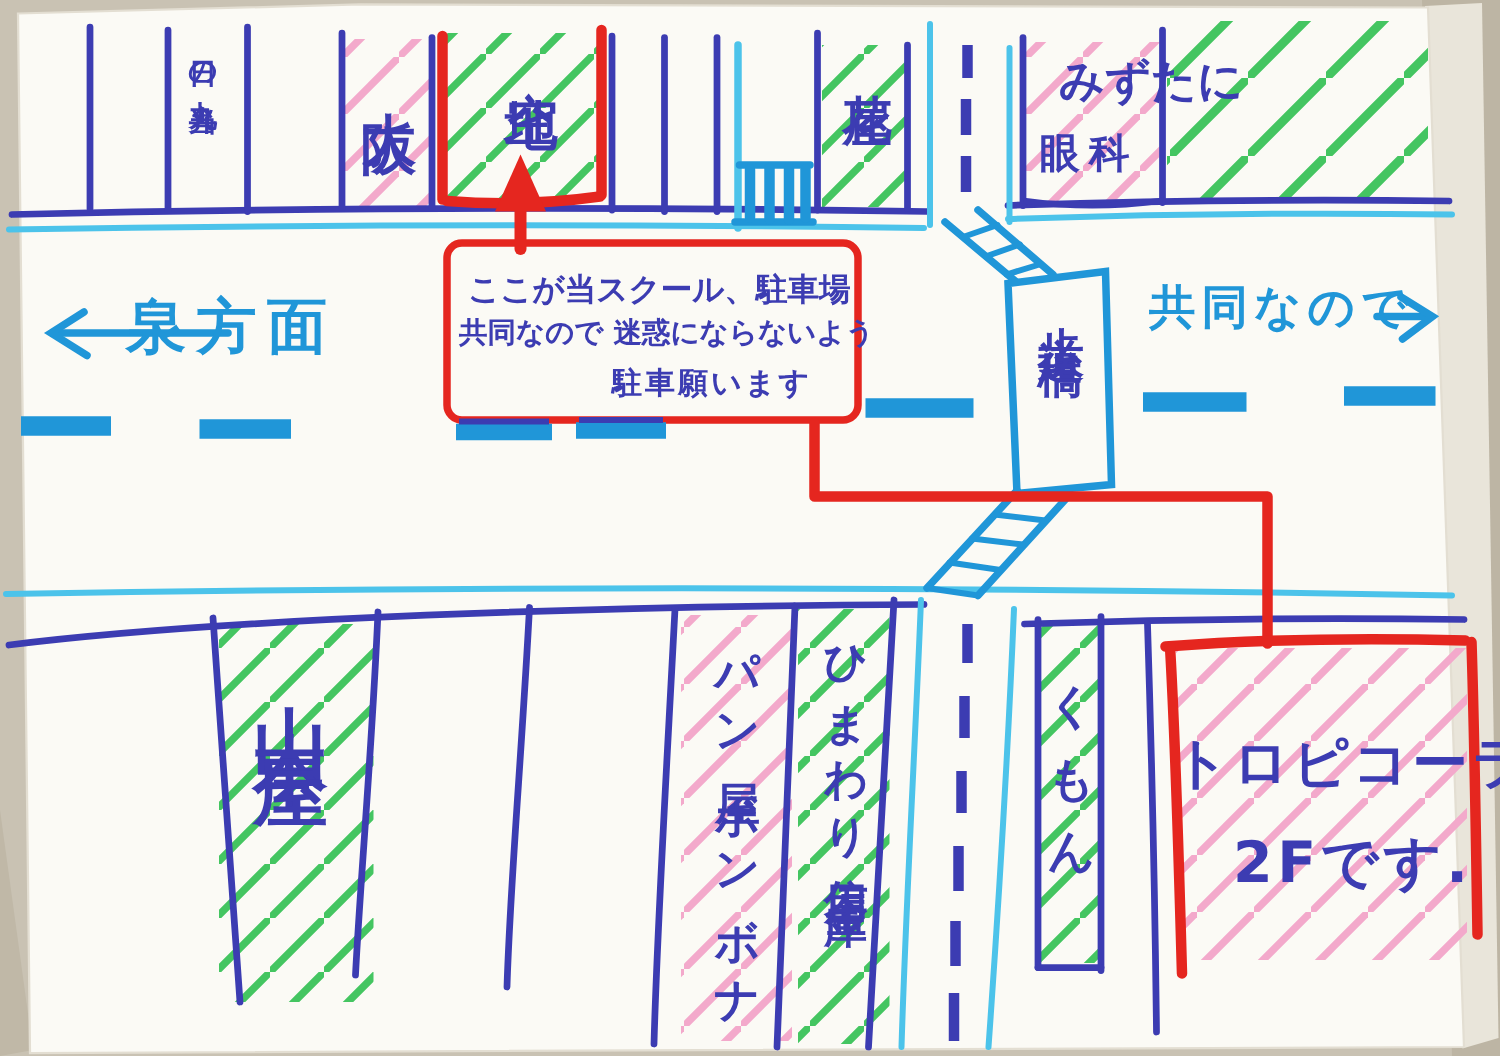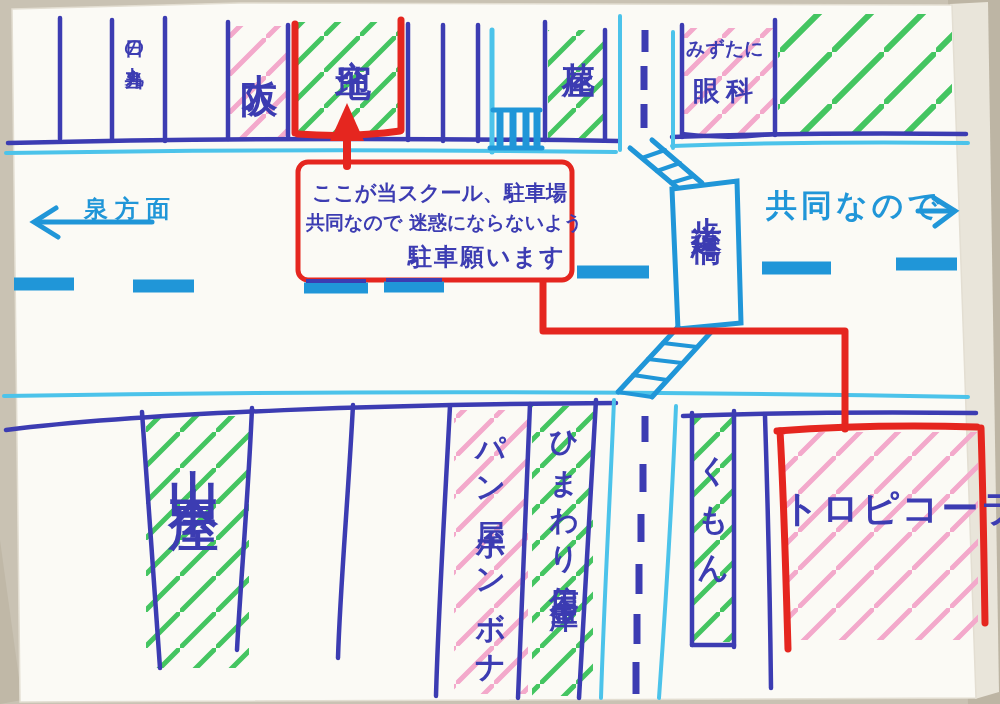--- a/index.html
+++ b/index.html
@@ -196,37 +196,38 @@
 </svg>
 
 <div class="txt vtext" style="left:124px;top:26px;font-size:19px;letter-spacing:2px;">日の丸弁当</div>
 
 <div class="txt vtext" style="left:238px;top:44px;font-size:37px;letter-spacing:6px;">大阪</div>
 
 <div class="txt vtext" style="left:333px;top:32px;font-size:35px;letter-spacing:5px;">空地</div>
 
 <div class="txt vtext" style="left:559px;top:36px;font-size:33px;letter-spacing:5px;">花屋</div>
 
-<div class="txt" style="left:686px;top:38px;width:88px;text-align:left;font-size:19px;">みずたに</div>
-<div class="txt" style="left:686px;top:76px;width:80px;text-align:center;font-size:27px;letter-spacing:6px;">眼科</div>
-
-
-<div class="txt cyan" style="left:84px;top:196px;font-size:24px;letter-spacing:7px;">泉方面</div>
+<div class="txt" style="left:706px;top:38px;width:88px;text-align:left;font-size:30px;">みずたに</div>
+<div class="txt" style="left:686px;top:88px;width:80px;text-align:center;font-size:27px;letter-spacing:6px;">眼科</div>
+
+
+<div class="txt cyan" style="left:84px;top:196px;font-size:40px;letter-spacing:7px;">泉方面</div>
 
 <div class="txt cyan" style="left:766px;top:188px;font-size:31px;letter-spacing:4px;">共同なので</div>
 
 <div class="txt vtext" style="left:689px;top:192px;font-size:31px;letter-spacing:9px;">歩道橋</div>
 
 <div class="txt" style="left:306px;top:212px;font-size:19px;">共同なので 迷惑にならないよう</div>
 <div class="txt" style="left:312px;top:182px;font-size:21px;">ここが当スクール、駐車場</div>
-<div class="txt" style="left:408px;top:244px;font-size:24px;letter-spacing:2px;text-align:center;">駐車願います</div>
+<div class="txt" style="left:408px;top:244px;font-size:20px;letter-spacing:2px;text-align:center;">駐車願います</div>
 
 <div class="txt vtext" style="left:166px;top:430px;font-size:50px;letter-spacing:18px;">山本屋</div>
 
 <div class="txt vtext" style="left:474px;top:414px;font-size:30px;letter-spacing:8px;">パン屋ボンボナ</div>
 
 <div class="txt vtext" style="left:548px;top:410px;font-size:29px;letter-spacing:5px;">ひまわり信用金庫</div>
 
 <div class="txt vtext" style="left:696px;top:434px;font-size:31px;letter-spacing:14px;">くもん</div>
 
 <div class="txt" style="left:782px;top:488px;font-size:37px;letter-spacing:2px;">トロピコーラ</div>
+<div class="txt" style="left:822px;top:554px;font-size:38px;letter-spacing:3px;">2Fです.</div>
 
 </div>
 
 </body></html>

